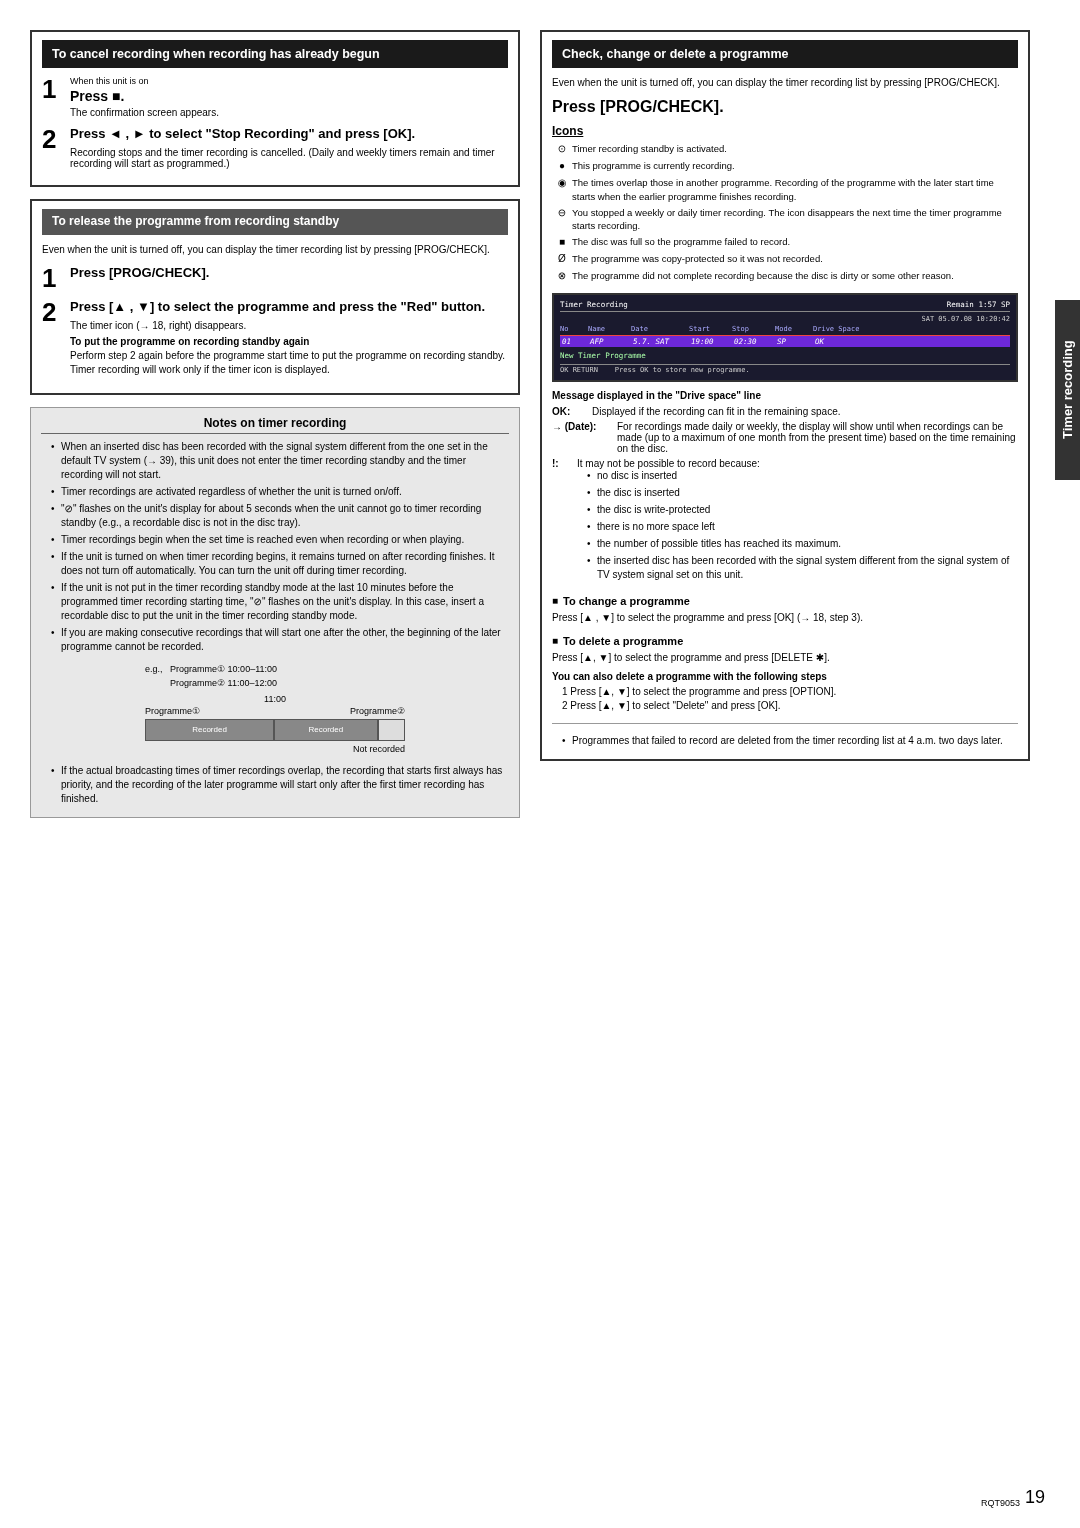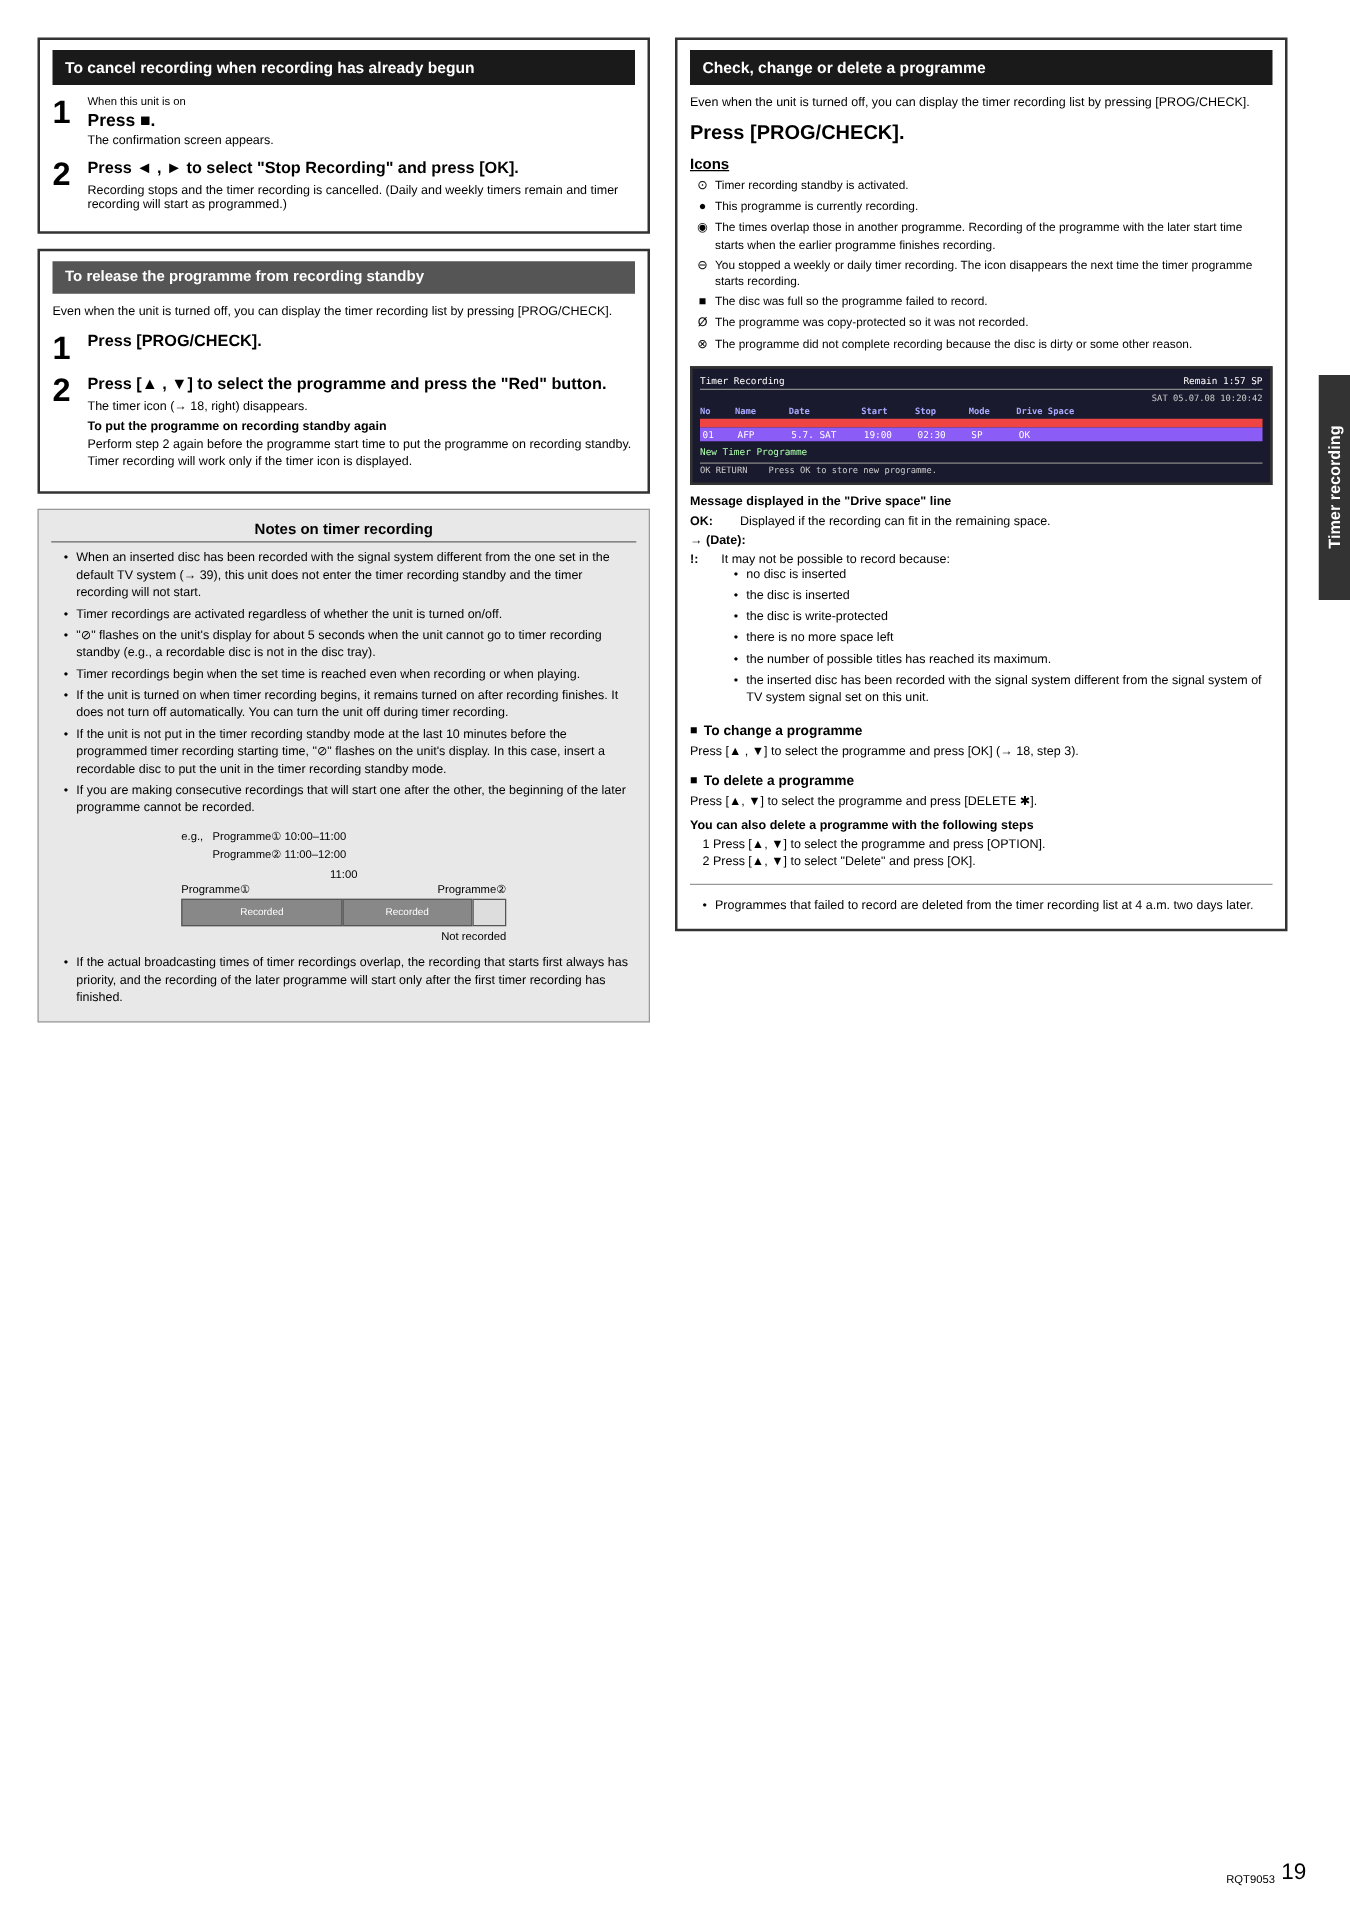--- a/index.html
+++ b/index.html
@@ -158,22 +158,23 @@
       border-bottom: 1px solid #888;
       margin-bottom: 2px;
       font-size: 7.5px;
     }
     .screen-data-row {
       display: flex;
       gap: 8px;
       font-size: 7.5px;
     }
     .screen-highlight {
-      background: #8b5cf6;
+      background: #6d28d9;
       padding: 0 2px;
+      font-style: italic;
     }
     .screen-footer {
       border-top: 1px solid #888;
       margin-top: 3px;
       font-size: 7px;
       color: #cccccc;
     }
     .drive-space-section {
       margin: 8px 0;
       font-size: 10px;
@@ -383,21 +384,21 @@
             <span class="icon-text">The programme did not complete recording because the disc is dirty or some other reason.</span>
           </div>
         </div>
 
         <div class="screen-mockup">
           <div class="screen-header-row">
             <span>Timer Recording</span>
             <span>Remain  1:57 SP</span>
           </div>
           <div style="text-align:right; font-size:7px; color:#cccccc;">SAT 05.07.08 10:20:42</div>
-          <div class="screen-data-row" style="border-bottom:7px solid #ef4444; font-size:7px; color:#aaaaff;font-weight:bold;">
+          <div class="screen-data-row" style="border-bottom:1px solid #ef4444; font-size:7px; color:#aaaaff;">
             <span style="width:20px;">No</span>
             <span style="width:35px;">Name</span>
             <span style="width:50px;">Date</span>
             <span style="width:35px;">Start</span>
             <span style="width:35px;">Stop</span>
             <span style="width:30px;">Mode</span>
             <span style="width:50px;">Drive Space</span>
           </div>
           <div class="screen-data-row screen-highlight">
             <span style="width:20px;">01</span>
@@ -419,20 +420,21 @@
         <div class="drive-space-section">
           <div class="drive-space-header">Message displayed in the "Drive space" line</div>
 
           <div style="margin-top:5px; display:flex; align-items:flex-start; gap:5px;">
             <span style="font-weight:bold; min-width:35px;">OK:</span>
             <span>Displayed if the recording can fit in the remaining space.</span>
           </div>
 
           <div style="margin-top:4px; display:flex; align-items:flex-start; gap:5px;">
             <span style="font-weight:bold; min-width:60px;">→ (Date):</span>
+            <span>For recordings made daily or weekly, the display will show until when recordings can be made (up to a maximum of one month from the present time) based on the time remaining on the disc.</span>
           </div>
 
           <div style="margin-top:4px; display:flex; align-items:flex-start; gap:5px;">
             <span style="font-weight:bold; min-width:20px;">!:</span>
             <div>
               <span>It may not be possible to record because:</span>
               <div>
                 <div class="bullet-note">no disc is inserted</div>
                 <div class="bullet-note">the disc is inserted</div>
                 <div class="bullet-note">the disc is write-protected</div>

